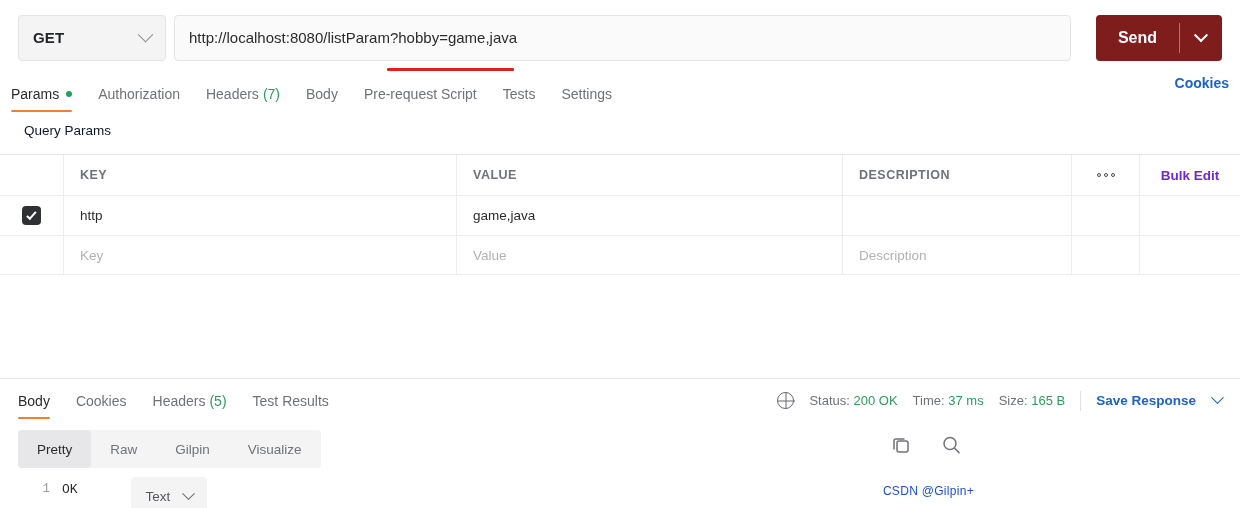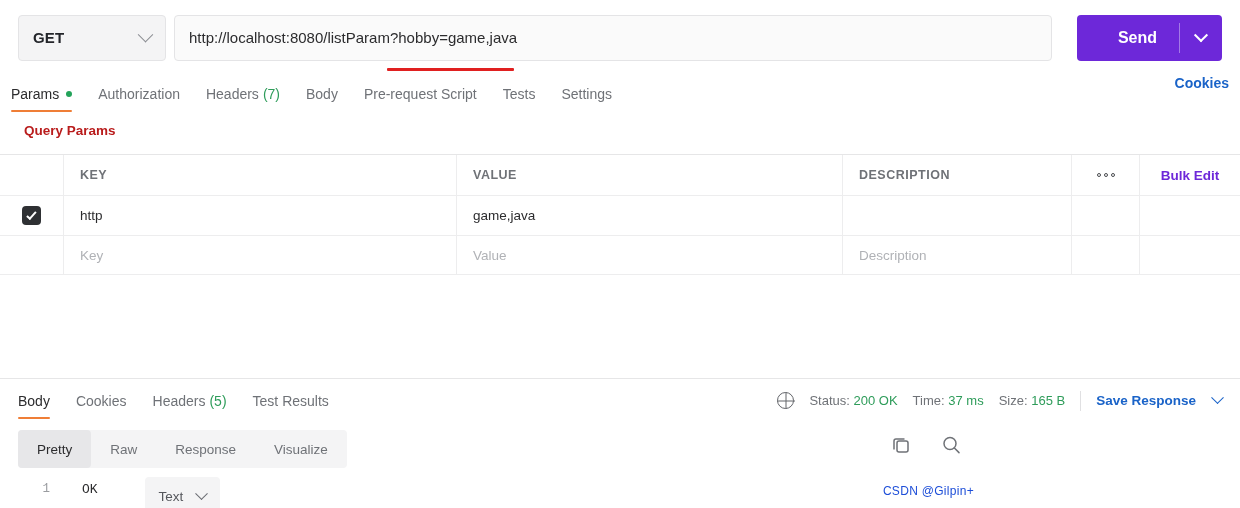--- a/index.html
+++ b/index.html
@@ -34,21 +34,21 @@
     cursor: text;
   }
   .url-text { font-size: 15px; color: #2c2c2e; white-space: nowrap; position: relative; }
   .url-underline {
     position: absolute; left: 212px; top: 52px; width: 127px; height: 3px;
     background: #e02020; border-radius: 1px;
   }
 
   .send-group {
     flex: 0 0 auto; height: 46px; display: flex; align-items: stretch;
-    background: #6d28d9; border-radius: 4px; overflow: hidden; padding-left: 19px;
+    background: #7f1d1d; border-radius: 4px; overflow: hidden;
   }
   .send-btn {
     display: flex; align-items: center; justify-content: center;
     padding: 0 22px; color: #fff; font-size: 16px; font-weight: 700;
     cursor: pointer; border: none; background: transparent;
     font-family: "Liberation Sans", sans-serif;
   }
   .send-div { width: 1px; background: rgba(255,255,255,.38); margin: 8px 0; }
   .send-caret { display: flex; align-items: center; justify-content: center; width: 42px; cursor: pointer; }
   .chev-white { width: 10px; height: 10px; border-right: 2px solid #fff; border-bottom: 2px solid #fff; transform: rotate(45deg) translate(-2px,-2px); }
@@ -69,21 +69,21 @@
   }
   .tab .cnt { color: #2e9c5a; margin-left: 4px; }
   .dot-green { width: 6px; height: 6px; border-radius: 50%; background: #23a35a; margin-left: 7px; }
   .cookies-link {
     margin-left: auto; font-size: 14px; font-weight: 700; color: #1a63c8; cursor: pointer;
   }
 
   
   .qp-title {
     position: absolute; left: 24px; top: 123px; font-size: 13.5px;
-    font-weight: 700; color: #b91c1c;
+    font-weight: 400; color: #0f172a;
   }
   .ptable { position: absolute; left: 0; top: 154px; width: 1240px; }
   .prow { display: flex; width: 1240px; border-top: 1px solid #ededee; }
   .prow.head { border-top: 1px solid #e6e6e7; height: 41px; }
   .prow.body-row { height: 40px; }
   .prow.last { border-bottom: 1px solid #ededee; }
   .pcell {
     display: flex; align-items: center; font-size: 13.5px;
     border-right: 1px solid #ededee; padding: 0 0 0 16px; height: 100%;
   }
@@ -133,21 +133,21 @@
   .type-sel { display: flex; align-items: center; gap: 14px; background: #f4f4f5; border-radius: 4px; height: 38px; padding: 0 14px; cursor: pointer; }
   .type-lbl { font-size: 13.5px; color: #55575c; }
   .wrap-btn { width: 40px; height: 38px; background: #f4f4f5; border-radius: 4px; display: flex; align-items: center; justify-content: center; cursor: pointer; }
 
   .res-actions { position: absolute; right: 22px; top: 434px; display: flex; align-items: center; gap: 28px; }
   .ic { cursor: pointer; display: block; }
 
   
   .res-body { position: absolute; left: 0; top: 482px; width: 1240px; height: 26px; display: flex; align-items: flex-start; }
   .lineno { width: 62px; text-align: right; padding-right: 12px; font-family: "Liberation Mono", monospace; font-size: 12.5px; color: #9a9ca0; }
-  .linetxt { font-family: "Liberation Mono", monospace; font-size: 13px; color: #2c2c2e; margin-left: 20px; }
+  .linetxt { font-family: "Liberation Mono", monospace; font-size: 13px; color: #2c2c2e; }
 
   .watermark {
     position: absolute; right: 10px; top: 484px; font-size: 12px;
     color: #1d4ed8; letter-spacing: .3px; user-select: none;
   }
 </style>
 </head>
 <body>
 
 <div class="app">
@@ -296,21 +296,21 @@
         <span>Save Response</span>
         <span class="chev-blue"></span>
       </span>
     </div>
   </div>
 
   <div class="res-tool">
     <div class="seg">
       <div class="seg-item active">Pretty</div>
       <div class="seg-item">Raw</div>
-      <div class="seg-item">Response</div>
+      <div class="seg-item">Gilpin</div>
       <div class="seg-item">Visualize</div>
     </div>
     <div class="type-sel">
       <span class="type-lbl">Text</span>
       <span class="chev-sm"></span>
     </div>
     <div class="wrap-btn">
       <svg width="19" height="17" viewBox="0 0 19 17">
         <g stroke="#e0622a" stroke-width="1.6" stroke-linecap="round" fill="none">
           <line x1="2" y1="3" x2="17" y2="3"></line>

